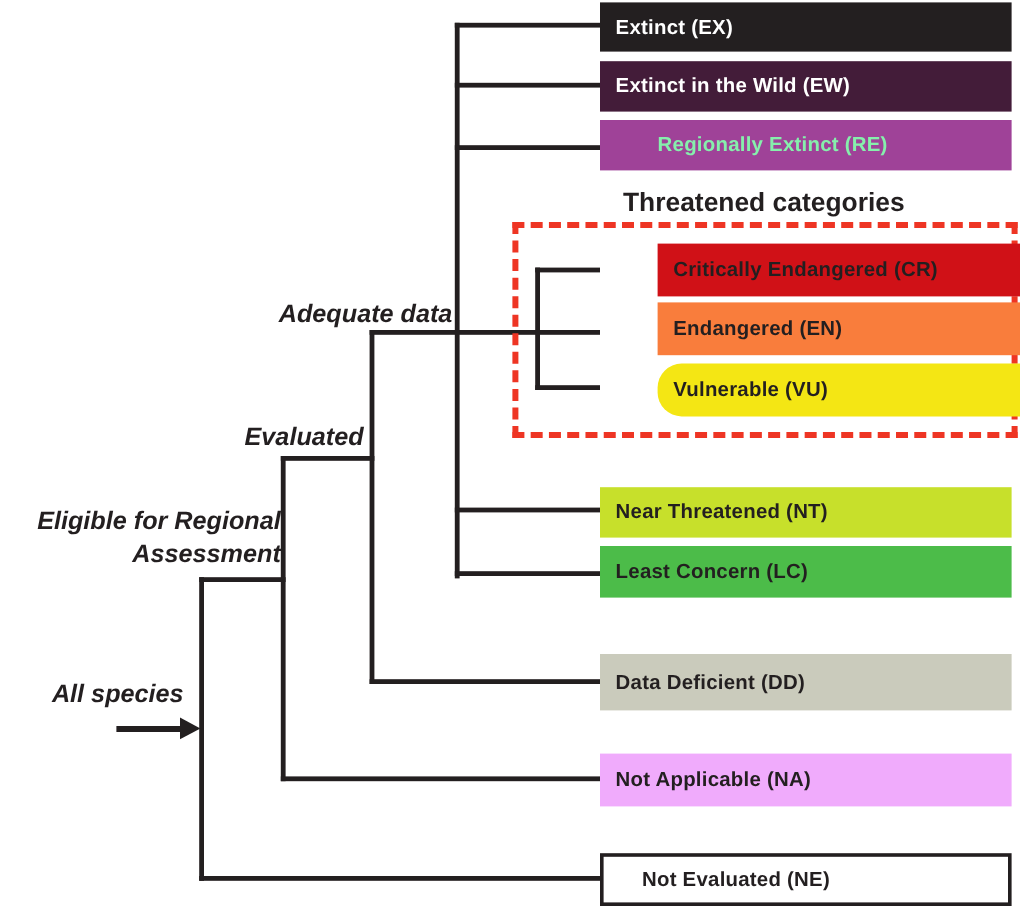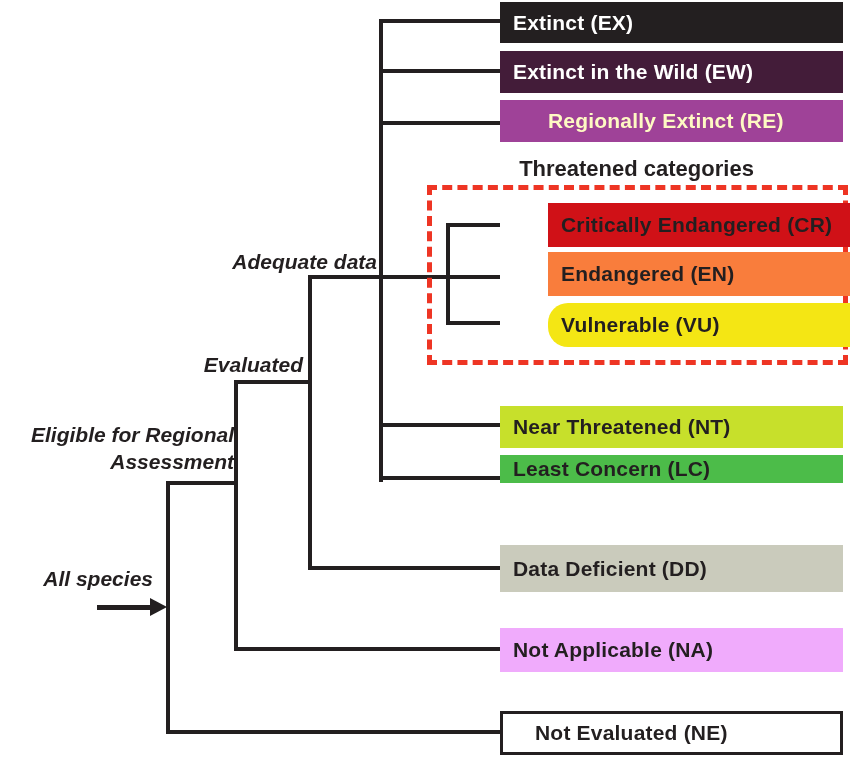--- a/index.html
+++ b/index.html
@@ -4,21 +4,21 @@
 <style>
   html,body { margin:0; padding:0; background:#ffffff; }
   .canvas {
     position:relative; width:850px; height:757px; background:#ffffff;
     font-family:"Liberation Sans", sans-serif; overflow:hidden;
   }
   .ln { position:absolute; background:#231f20; }
   .box {
     position:absolute; left:500px; width:343px; box-sizing:border-box;
     display:flex; align-items:center; padding-left:13px;
-    font-weight:bold; font-size:21px; letter-spacing:0.2px;
+    font-weight:bold; font-size:17px; letter-spacing:0.2px;
   }
   .box.in-dash { width:338px;margin-left:48px; }
   .box.outlined { border:3px solid #231f20;padding-left:32px; }
   .branch-label {
     position:absolute; font-weight:bold; font-style:italic; font-size:21px;
     color:#231f20; text-align:right; white-space:pre-line; line-height:1.3;
   }
   .threat-title {
     position:absolute; left:428px; top:156px; width:417px; text-align:center;
     font-weight:bold; font-size:22px; color:#231f20;
@@ -55,26 +55,26 @@
   <div class="ln" style="left:379px; top:476px; width:121px; height:4px;"></div>
   <div class="ln" style="left:446px; top:223px; width:4px;  height:102px;"></div>
   <div class="ln" style="left:446px; top:223px; width:54px;  height:4px;"></div>
   <div class="ln" style="left:446px; top:321px; width:54px;  height:4px;"></div>
 
   <div class="threat-title">Threatened categories</div>
   <div class="dash-rect"></div>
 
   <div class="box" style="top: 2px; height: 41px; background: rgb(35, 31, 32); color: rgb(255, 255, 255);">Extinct (EX)</div>
   <div class="box" style="top: 51px; height: 42px; background: rgb(67, 28, 57); color: rgb(255, 255, 255);">Extinct in the Wild (EW)</div>
-  <div class="box" style="top: 100px; height: 42px; background: rgb(159, 66, 152); color: #fef9c3; padding-left: 48px;">Regionally Extinct (RE)</div>
+  <div class="box" style="top: 100px; height: 42px; background: rgb(159, 66, 152); color: #86efac; padding-left: 48px;">Regionally Extinct (RE)</div>
   <div class="box in-dash" style="top: 203px; height: 44px; background: rgb(208, 17, 23); color: rgb(35, 31, 32);">Critically Endangered (CR)</div>
   <div class="box in-dash" style="top: 252px; height: 44px; background: rgb(249, 125, 60); color: rgb(35, 31, 32);">Endangered (EN)</div>
   <div class="box in-dash" style="top: 303px; height: 44px; background: rgb(244, 230, 20); color: rgb(35, 31, 32); border-radius: 20px;">Vulnerable (VU)</div>
   <div class="box" style="top: 406px; height: 42px; background: rgb(199, 224, 43); color: rgb(35, 31, 32);">Near Threatened (NT)</div>
-  <div class="box" style="top: 455px; height: 28px; background: rgb(76, 188, 73); color: rgb(35, 31, 32);">Least Concern (LC)</div>
+  <div class="box" style="top: 455px; height: 43px; background: rgb(76, 188, 73); color: rgb(35, 31, 32);">Least Concern (LC)</div>
   <div class="box" style="top: 545px; height: 47px; background: rgb(202, 203, 188); color: rgb(35, 31, 32);">Data Deficient (DD)</div>
   <div class="box" style="top: 628px; height: 44px; background: #f0abfc; color: rgb(35, 31, 32);">Not Applicable (NA)</div>
   <div class="box outlined" style="top: 711px; height: 44px; background: rgb(255, 255, 255); color: rgb(35, 31, 32);">Not Evaluated (NE)</div>
 
   <div class="branch-label" style="right:473px; top:248px;">Adequate data</div>
   <div class="branch-label" style="right:547px; top:351px;">Evaluated</div>
   <div class="branch-label" style="right:616px; top:421px;">Eligible for Regional
 Assessment</div>
   <div class="branch-label" style="right:697px; top:565px;">All species</div>
 

